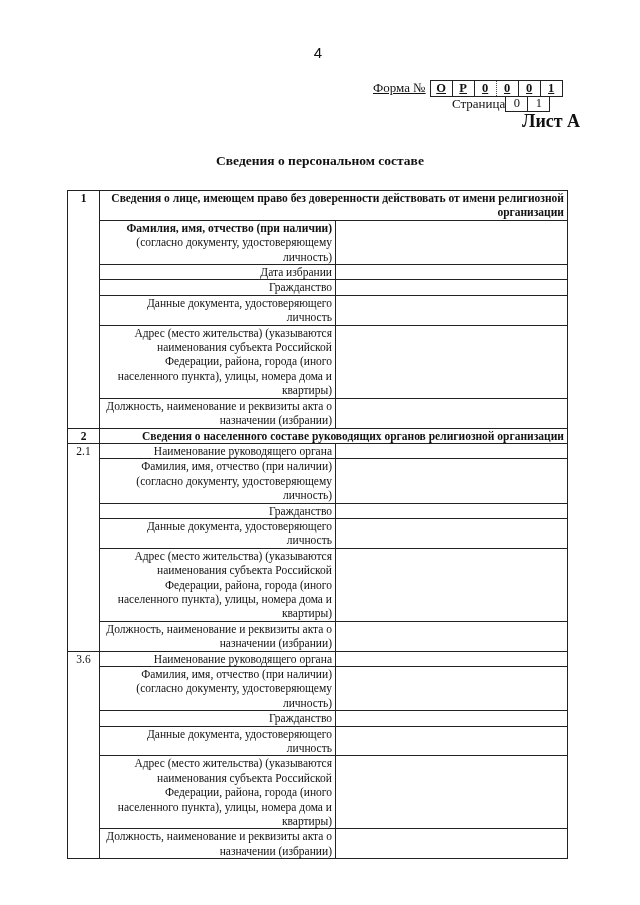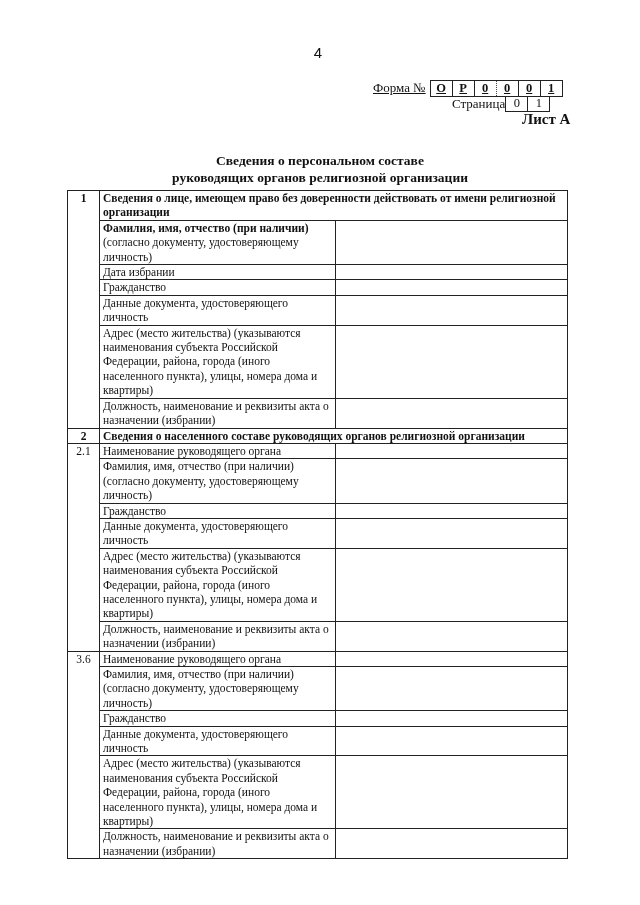--- a/index.html
+++ b/index.html
@@ -28,35 +28,35 @@
   .page-row { position: absolute; top: 96px; left: 452px; display: flex; align-items: center; }
   .page-row .form-label { margin-right: 0; }
   .page-boxes { display: flex; border: 1px solid #222; border-top: none; }
   .page-box {
     width: 21px; height: 15px; border-right: 1px solid #222;
     font-size: 12.5px; text-align: center; line-height: 15px;
   }
   .page-box:last-child { border-right: none; }
   .sheet-label {
     position: absolute; top: 111px; left: 522px;
-    font-weight: bold; font-size: 15px;
+    font-weight: bold; font-size: 18px;
   }
 
   .title {
     position: absolute; top: 152px; left: 0; width: 640px;
     text-align: center; font-weight: bold; font-size: 13.5px; line-height: 17px;
   }
 
   table.form-table {
     position: absolute; top: 190px; left: 67px; width: 501px;
     border-collapse: collapse; table-layout: fixed;
     font-size: 11.5px; line-height: 14.4px;
   }
   .form-table td {
-    border: 1px solid #222; padding: 0 3px; vertical-align: top;
+    border: 1px solid #222; padding: 0 3px; vertical-align: top; text-align: right;
   }
   .form-table td.num { text-align: center; width: 26px; }
   .form-table td.label { width: 228px; }
   .form-table td.value { }
   .bold { font-weight: bold; }
   .section-head td { font-weight: bold; }
   .section-head td.num { font-weight: bold; }
 </style>
 </head>
 <body>
@@ -82,21 +82,20 @@
   <div class="page-boxes">
     <div class="page-box">0</div>
     <div class="page-box">1</div>
   </div>
 </div>
 
 <div class="sheet-label">Лист А</div>
 
 <div class="title">
   <div>Сведения о персональном составе</div>
-  <div>руководящих органов религиозной организации</div>
 </div>
 
 <table class="form-table">
   <colgroup>
       <col style="width:32px">
       <col style="width:236px">
       <col>
     </colgroup>
 
   <tbody>

